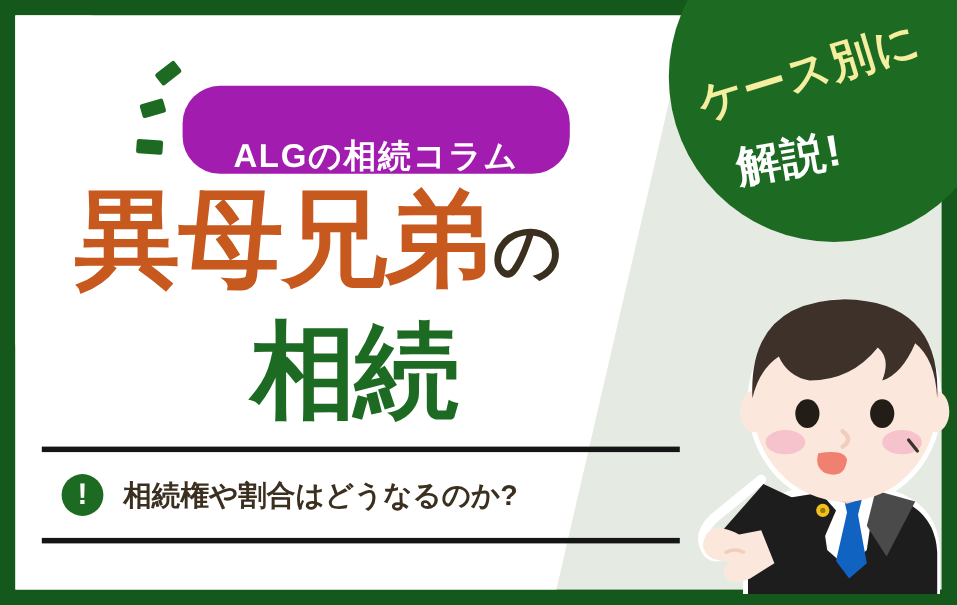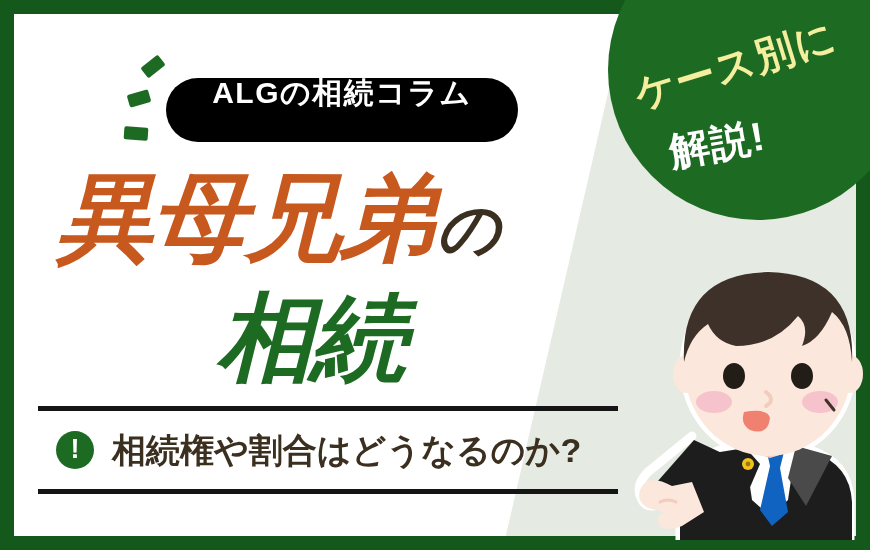--- a/index.html
+++ b/index.html
@@ -44,24 +44,24 @@
   
   .spark{position:absolute;background:#1d6b22;border-radius:2px;}
   .spark.s1{width:22px;height:13px;left:142px;top:60px;transform:rotate(-38deg);}
   .spark.s2{width:22px;height:13px;left:128px;top:92px;transform:rotate(-16deg);}
   .spark.s3{width:24px;height:13px;left:124px;top:127px;transform:rotate(4deg);}
 
   
   .pill{
     position:absolute;
     left:166px;top:78px;
-    width:352px;height:64px;
-    background:#000000;
+    width:352px;height:80px;
+    background:#a21caf;
     border-radius:34px;
-    display:flex;align-items:flex-start;justify-content:center;
+    display:flex;align-items:flex-end;justify-content:center;
   }
   .pill-label{
     color:#ffffff;
     font-size:30px;
     font-weight:bold;
     letter-spacing:1.5px;
     line-height:1;
     white-space:nowrap;
   }
 
@@ -93,23 +93,22 @@
     font-weight:bold;
     white-space:nowrap;
     letter-spacing:1px;
     transform:rotate(-10deg);
     transform-origin:left center;
   }
 
   
   .headline{
     position:absolute;
-    left:57px;top:170px;
+    left:68px;top:170px;
     width:560px;
-    font-style:italic;
   }
   .hl-row1{
     display:flex;align-items:flex-end;
     line-height:1;
     white-space:nowrap;
   }
   .hl-main{
     color:#c7591f;
     font-size:96px;
     font-weight:bold;
@@ -154,21 +153,21 @@
     display:flex;align-items:center;justify-content:center;
     flex:0 0 auto;
     margin-right:18px;
   }
   .excl span{
     color:#ffffff;font-size:27px;font-weight:bold;line-height:1;
     transform:translateY(-1px);
   }
   .sub-text{
     color:#3b2f20;
-    font-size:34px;
+    font-size:26px;
     font-weight:bold;
     letter-spacing:0px;
     white-space:nowrap;
     line-height:1;
   }
 
   
   .man{
     position:absolute;
     left:620px;top:250px;

